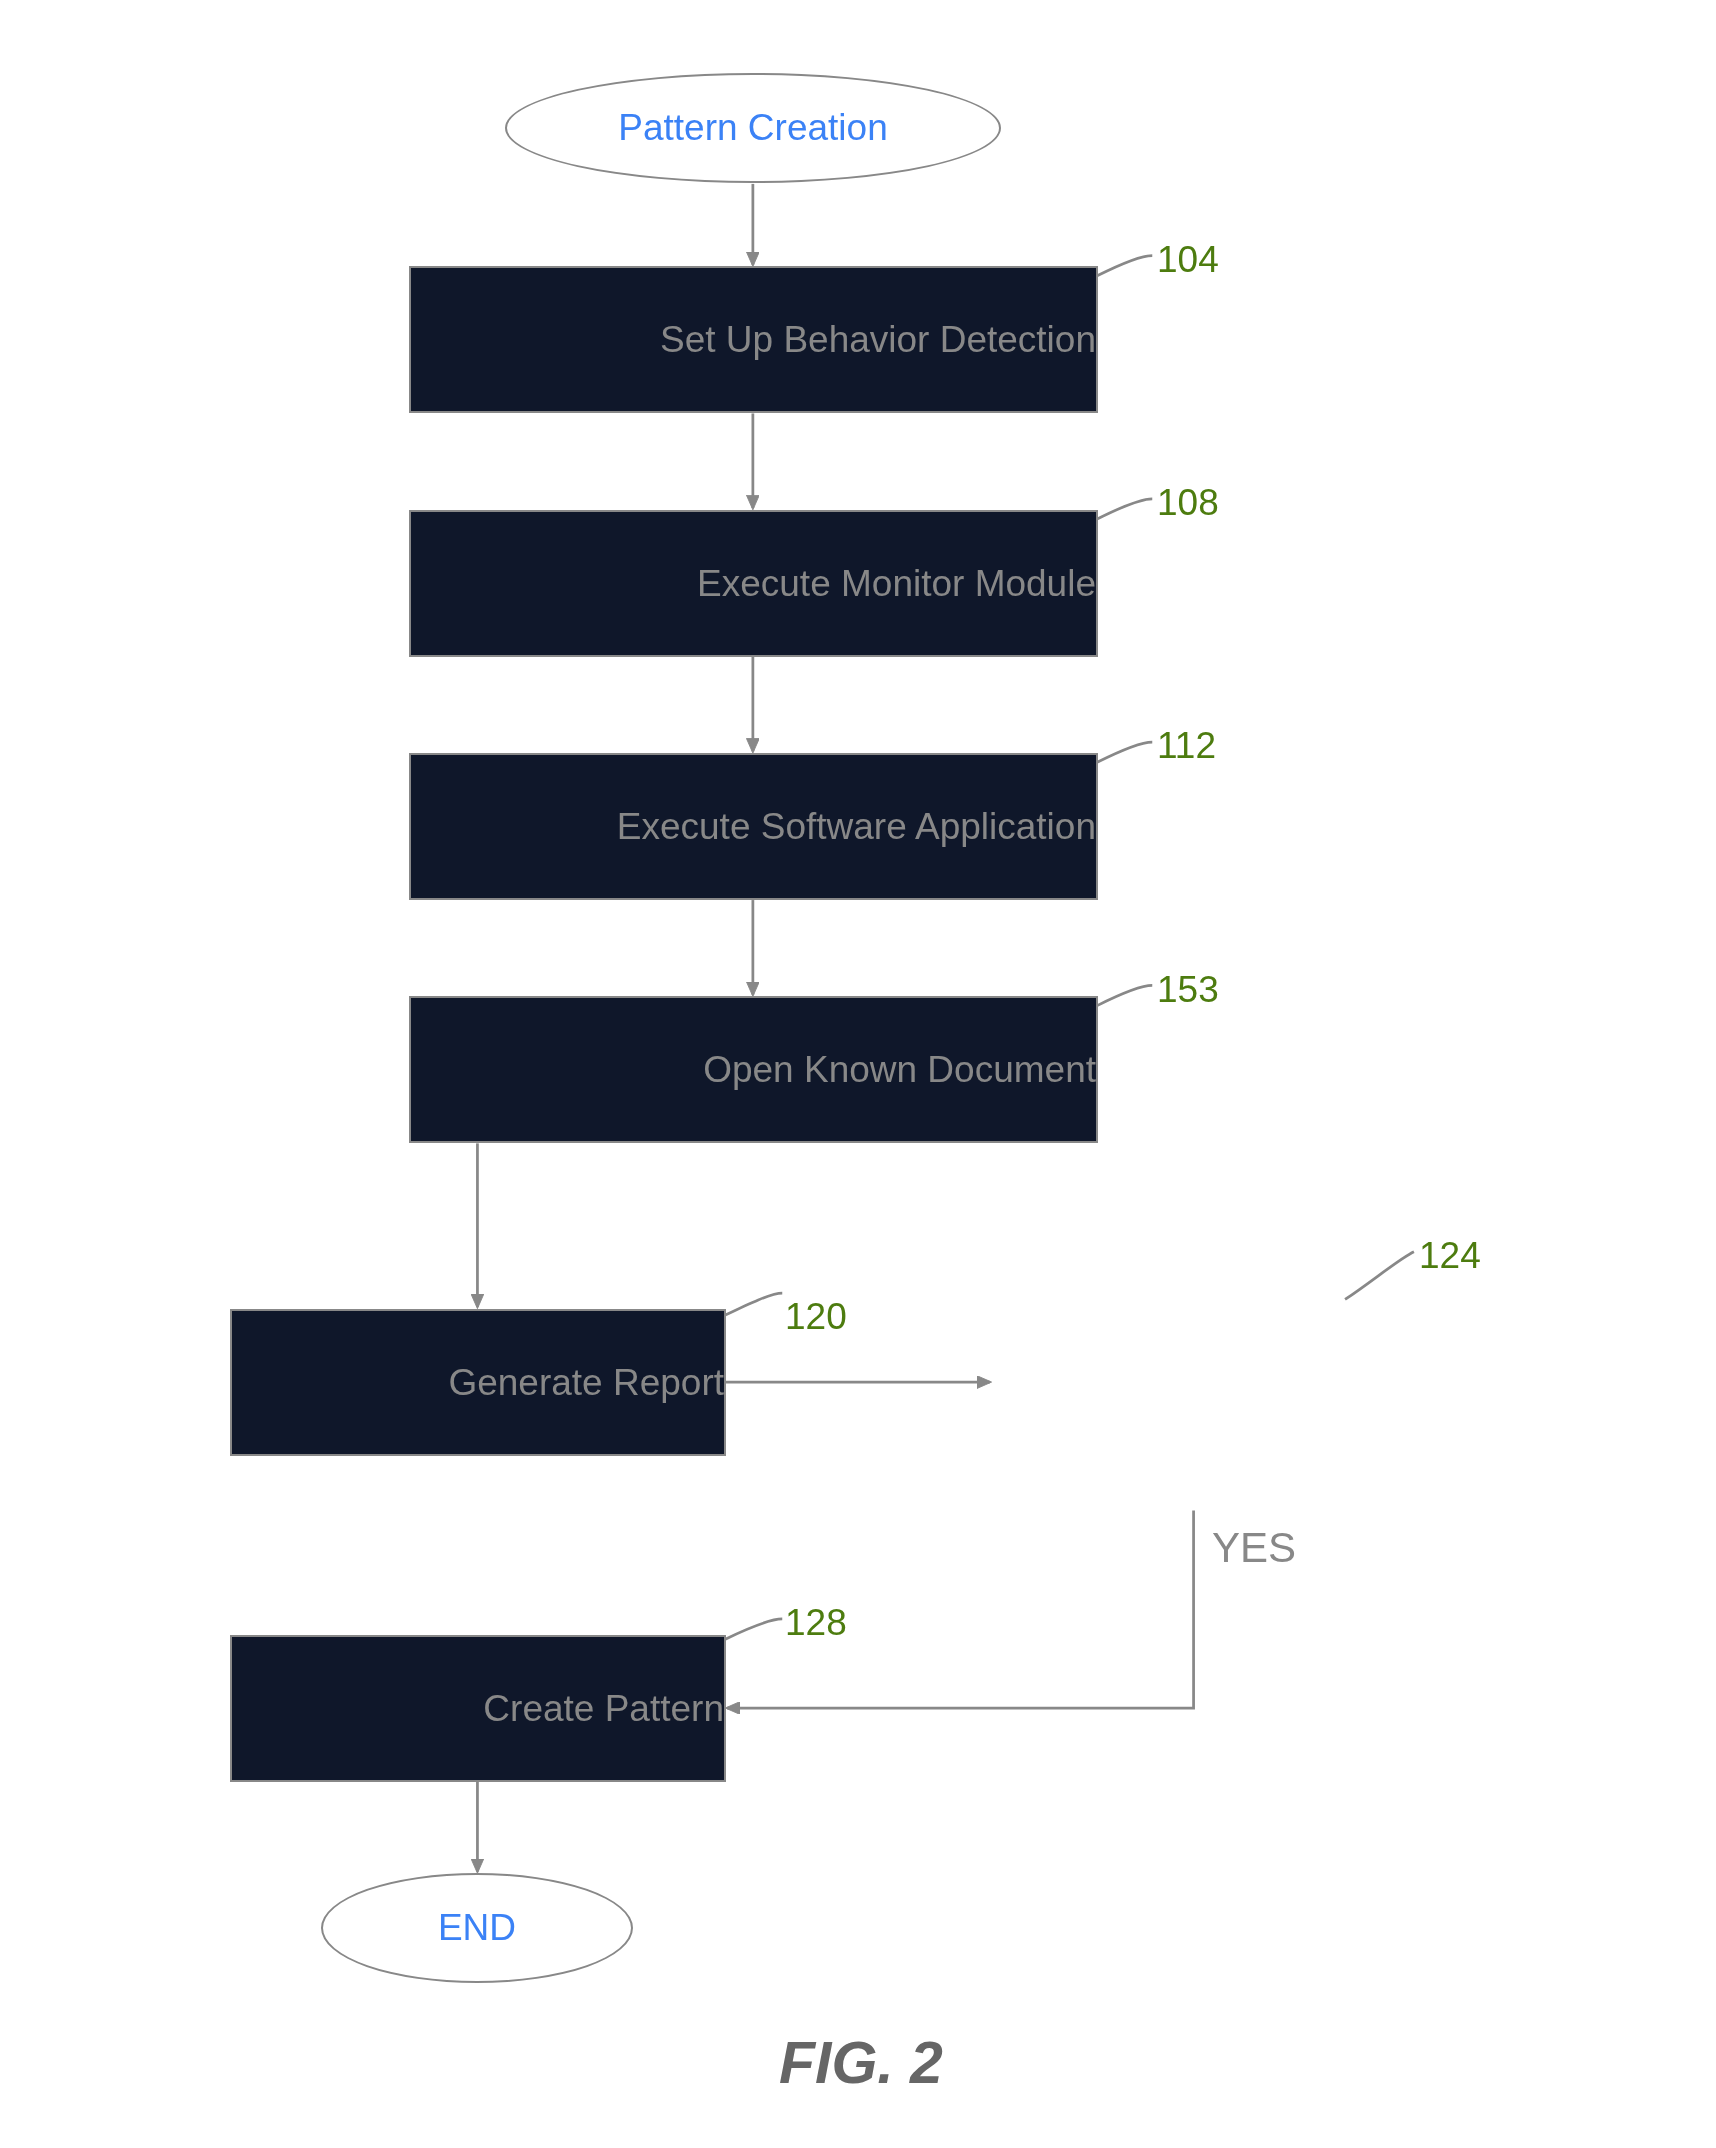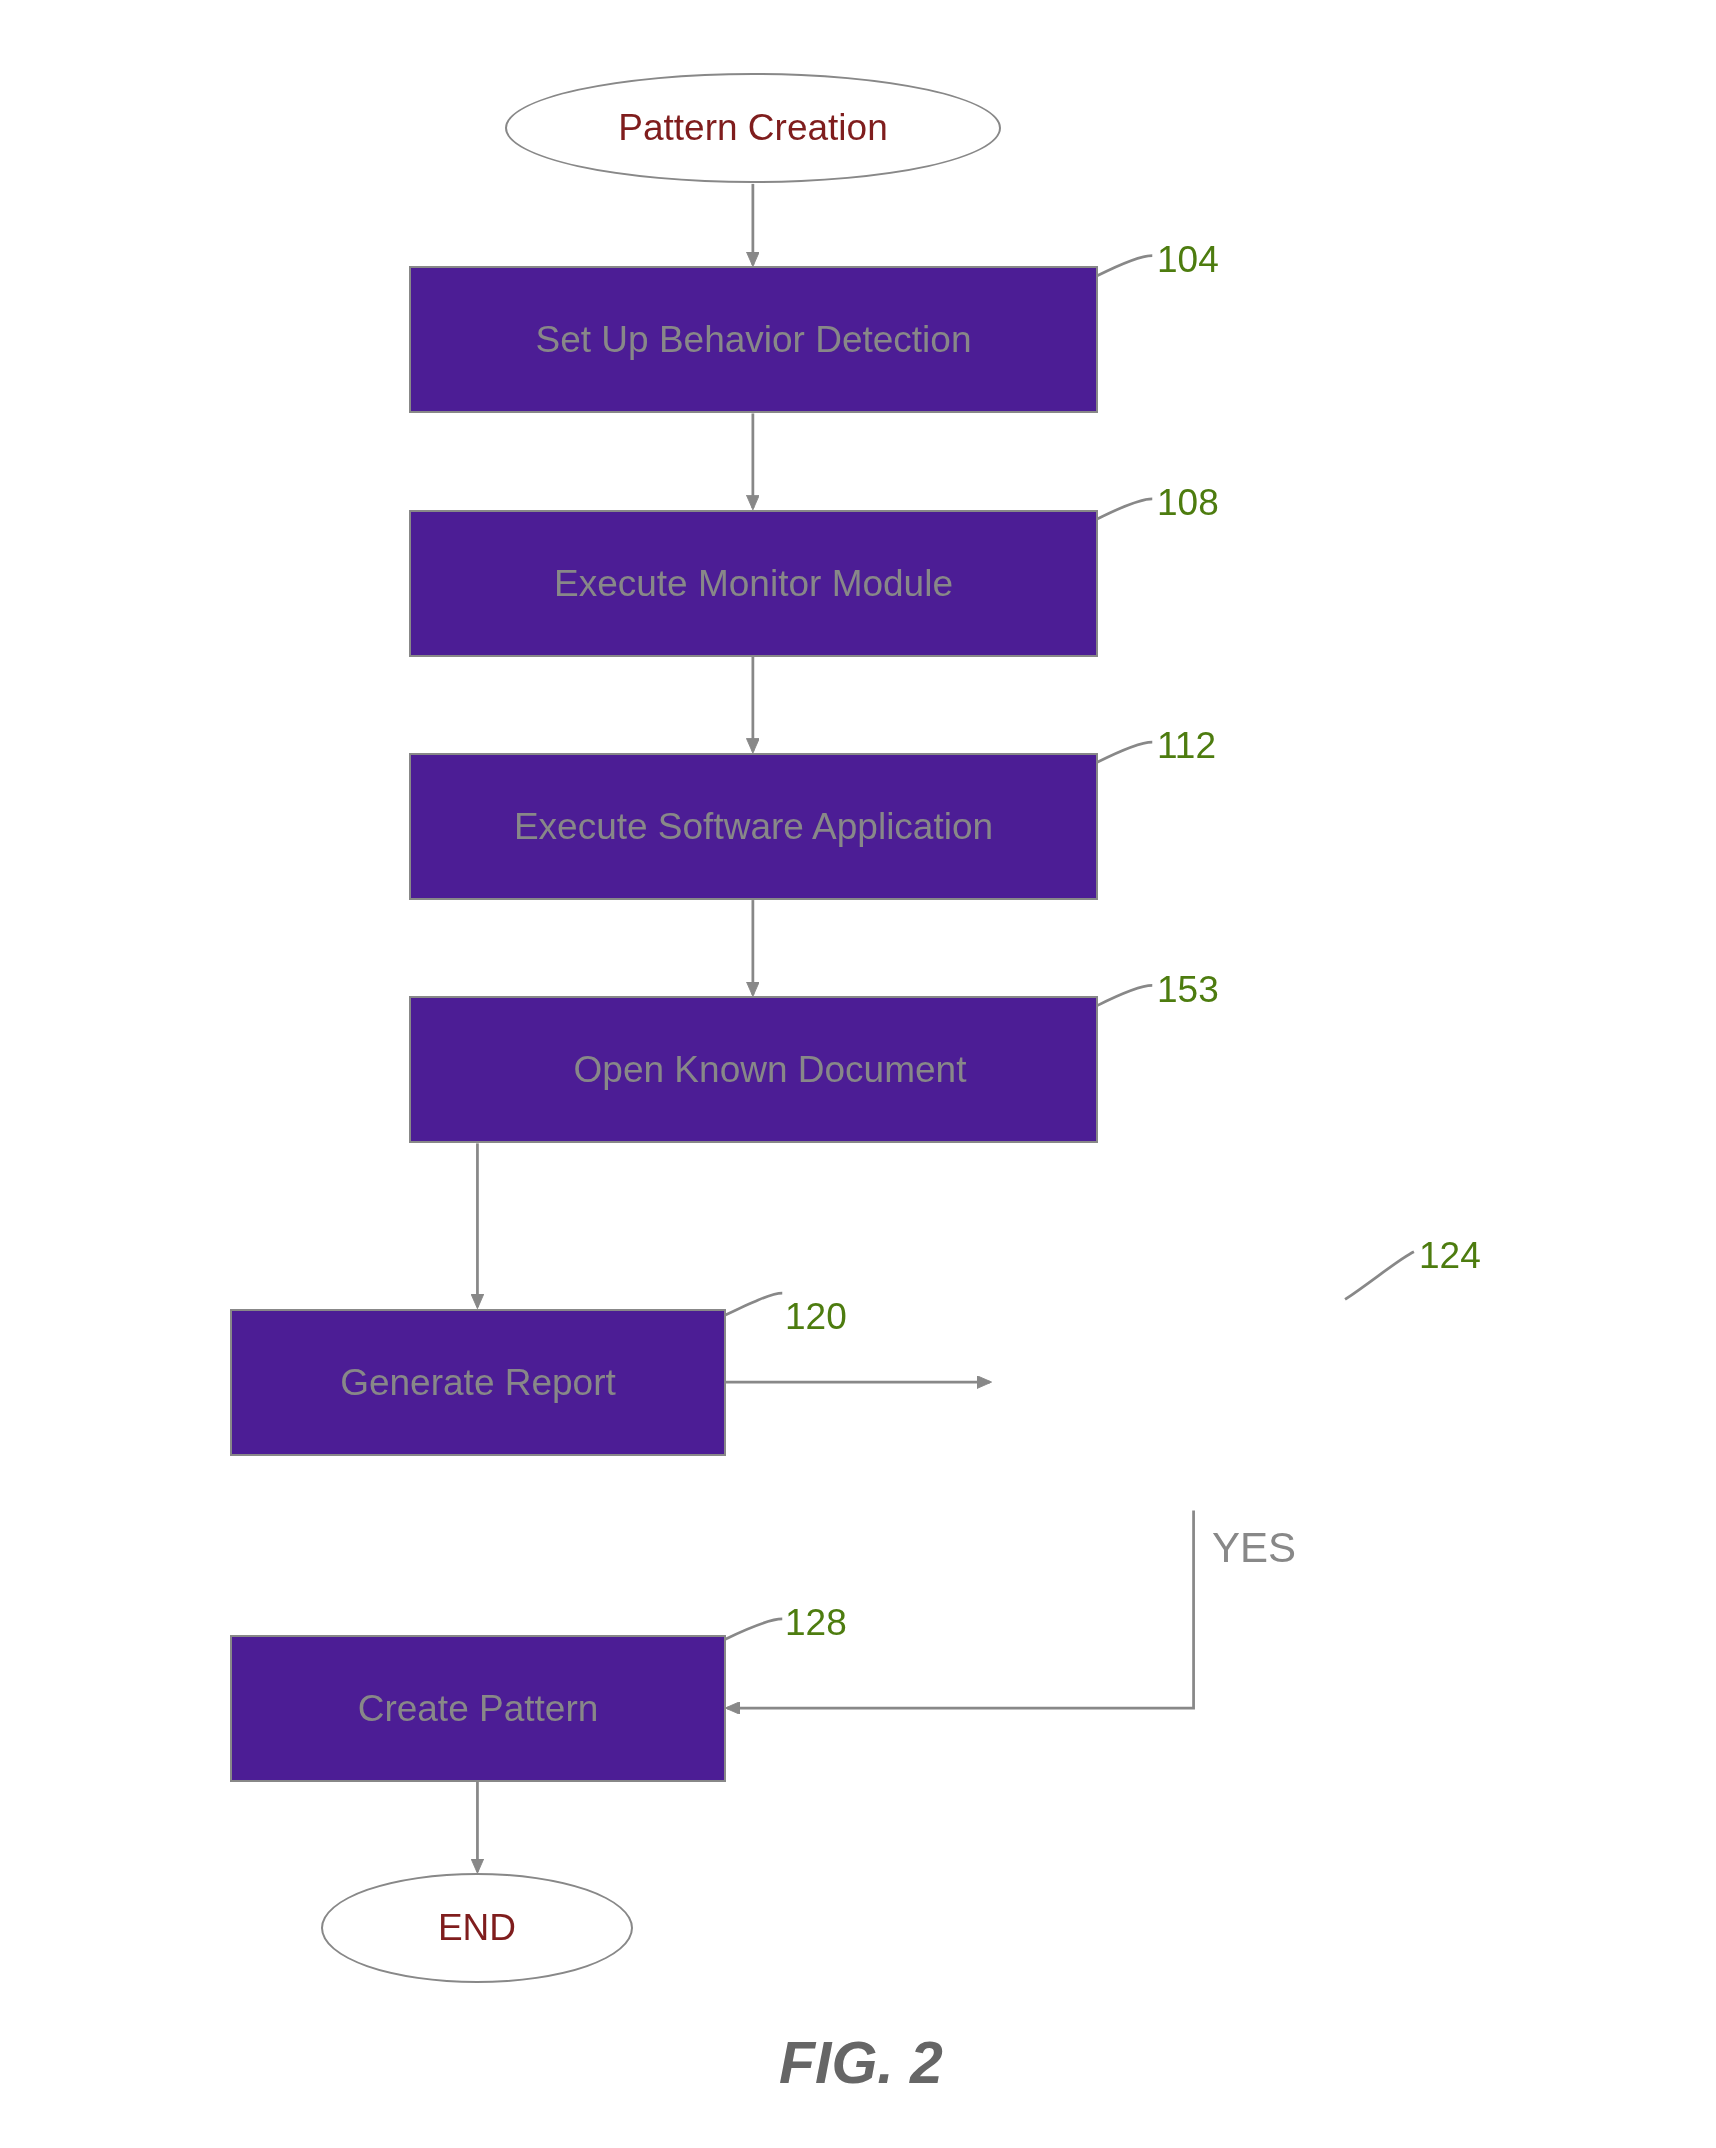--- a/index.html
+++ b/index.html
@@ -9,39 +9,39 @@
     font-family: Arial, Helvetica, sans-serif;
   }
   .canvas {
     position: relative;
     width: 1716px;
     height: 2149px;
   }
   .node-box {
     position: absolute;
     border: 2.8px solid #888;
-    background: #4c1d95;
+    background: #0f172a;
     display: flex;
     align-items: center;
-    justify-content: center;
+    justify-content: flex-end;
     text-align: center;
     color: #888;
     font-size: 37px;
     box-sizing: border-box;
   }
   .node-ellipse {
     position: absolute;
     border: 2.8px solid #888;
     background: #fff;
     border-radius: 50%;
     display: flex;
     align-items: center;
     justify-content: center;
     text-align: left;
-    color: #7f1d1d;
+    color: #3b82f6;
     font-size: 37px;
     box-sizing: border-box;
   }
   .node-diamond {
     position: absolute;
   }
   .diamond-shape {
     position: absolute;
     left: 0;
     top: 0;

